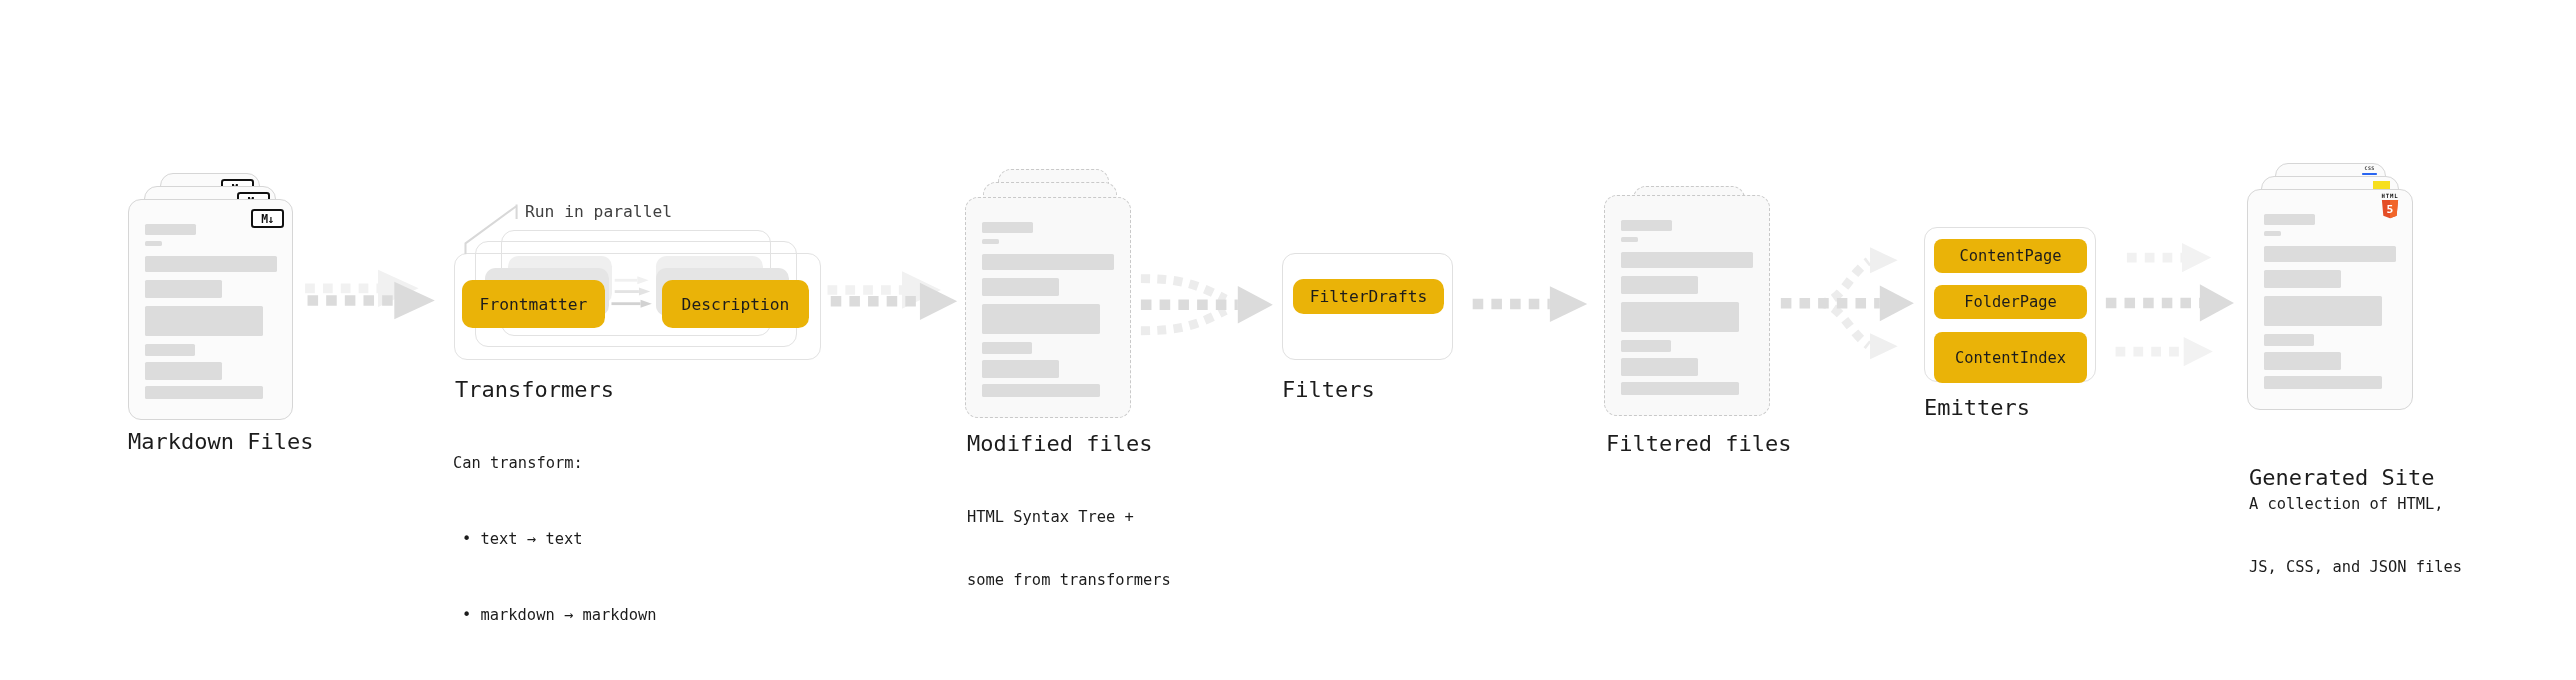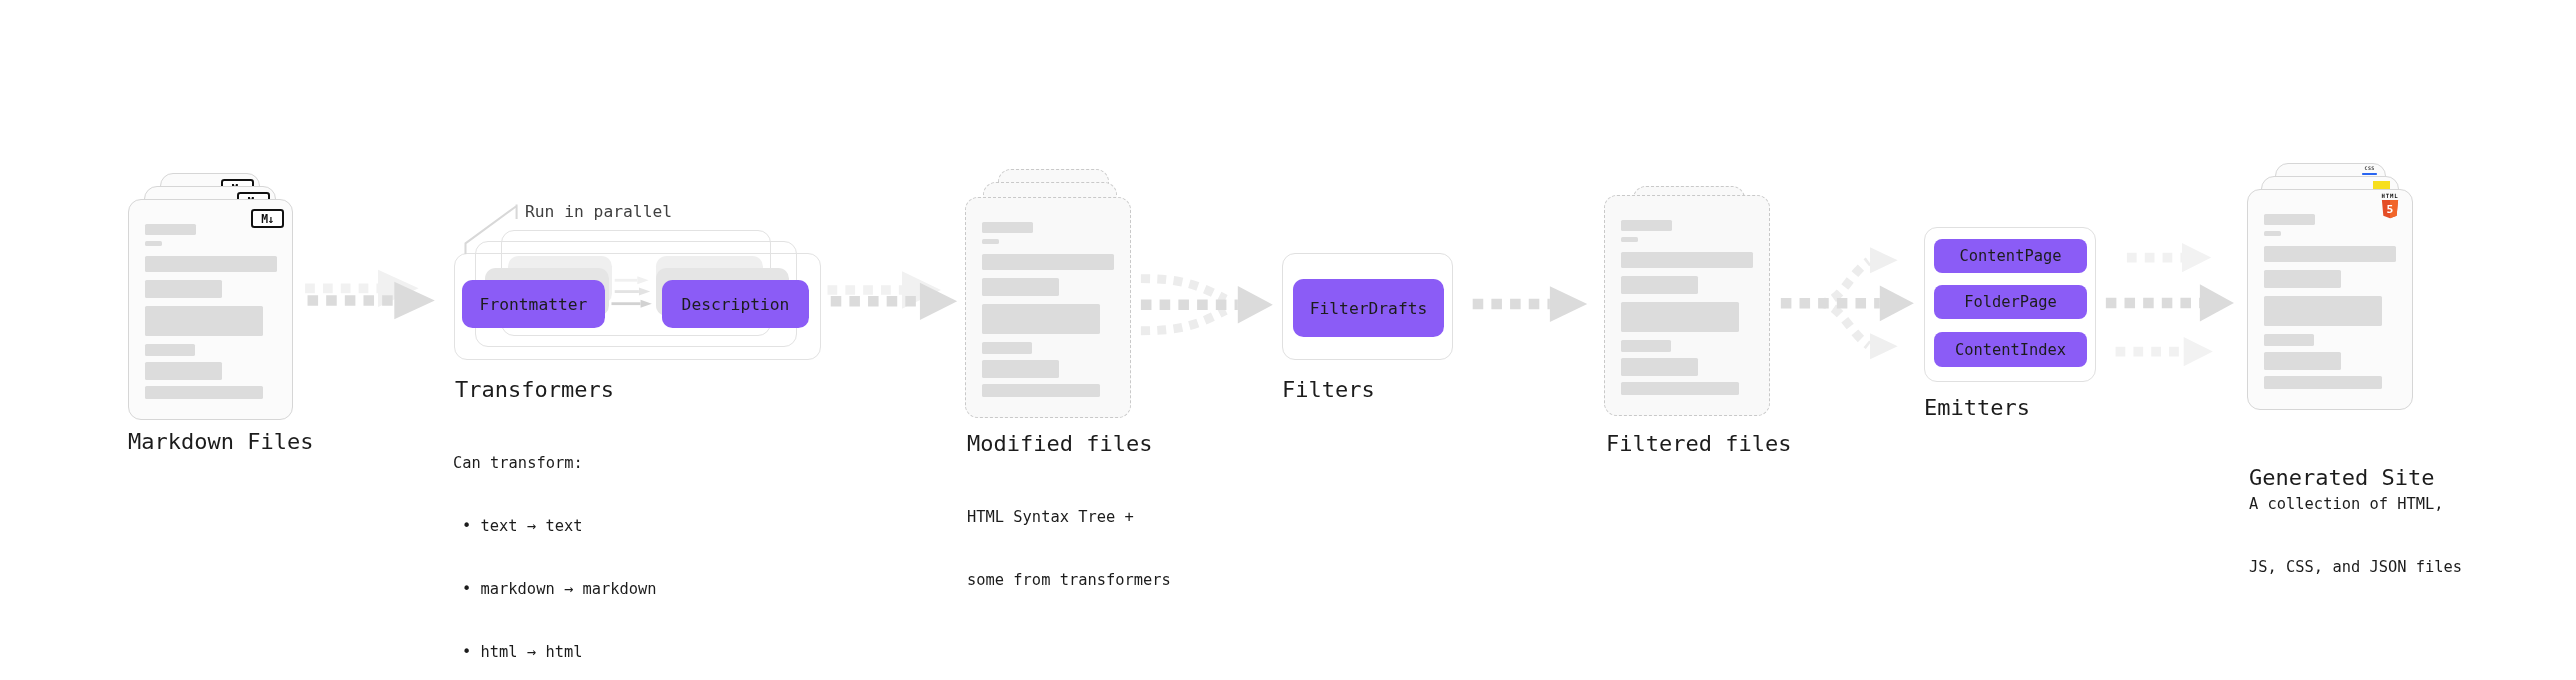--- a/index.html
+++ b/index.html
@@ -26,29 +26,29 @@
   .md-badge.back{top:4.9px;right:4.9px;}
   .html5-badge{position:absolute;top:3.3px;right:9.8px;width:24.4px;text-align:center;}
   .html5-badge .word{font-size:5.7px;font-weight:bold;letter-spacing:0.8px;color:#111;display:block;line-height:6.5px;}
   .js-badge{position:absolute;top:4.1px;right:8.1px;width:17px;height:9px;background:#f7df1e;}
   .css-badge{position:absolute;top:2.4px;right:8.1px;width:14.6px;text-align:center;}
   .css-badge .word{font-size:4.9px;font-weight:bold;letter-spacing:0.4px;color:#333;display:block;line-height:5.7px;}
   .css-badge .bar{display:block;height:2.4px;background:#2965f1;margin-top:0.8px;border-radius:0.8px;}
   
   .tbox{position:absolute;background:transparent;border:1.6px solid #e2e2e2;border-radius:13px;box-sizing:border-box;}
   .wbox{position:absolute;background:#ffffff;border:1.6px solid #e0e0e0;border-radius:13px;box-sizing:border-box;}
-  .gbtn{position:absolute;background:#8b5cf6;border-radius:10.6px;display:flex;align-items:center;
+  .gbtn{position:absolute;background:#eab308;border-radius:10.6px;display:flex;align-items:center;
     justify-content:center;font-size:16.3px;color:#1c1c1c;white-space:pre;}
   .gbtn.sm{font-size:15.4px;border-radius:8.1px;}
   .ghost1{position:absolute;background:#e5e5e5;border-radius:10.6px;}
   .ghost2{position:absolute;background:#efefef;border-radius:10.6px;}
   
   .h{position:absolute;font-size:22px;line-height:24.4px;white-space:pre;color:#1c1c1c;}
   .body{position:absolute;font-size:15.4px;line-height:21px;white-space:pre;color:#1c1c1c;}
-  .body .ind{padding-left:9px;}
+  .body .ind{padding-left:9px;margin-top:13px;}
   .note{position:absolute;font-size:16.3px;color:#404040;white-space:pre;}
   .abs{position:absolute;}
 </style>
 </head>
 <body>
 
 <div id="canvas">
 
   <div>
     <div class="card" style="left:160px;top:173px;width:100px;height:221px;">
@@ -142,21 +142,21 @@
 
   <svg class="abs" style="left:1136px;top:268px;" width="145" height="75" viewBox="0 0 178 92">
     <path d="M6,13 C55,13 75,20 110,38" fill="none" stroke="#ececec" stroke-width="11" stroke-dasharray="11 9"></path>
     <path d="M6,77 C55,77 75,70 110,52" fill="none" stroke="#ececec" stroke-width="11" stroke-dasharray="11 9"></path>
     <line x1="6" y1="45" x2="125" y2="45" stroke="#dbdbdb" stroke-width="13" stroke-dasharray="13 10"></line>
     <polygon points="125,22 168,45 125,68" fill="#dbdbdb"></polygon>
   </svg>
 
   <div>
     <div class="wbox" style="left:1282px;top:253px;width:171px;height:107px;"></div>
-    <div class="gbtn" style="left:1293px;top:279px;width:151px;height:58px;">FilterDrafts</div>
+    <div class="gbtn" style="left:1293px;top:279px;width:151px;height:35px;">FilterDrafts</div>
   </div>
   <div class="h" style="left:1282px;top:378px;">Filters</div>
 
   <svg class="abs" style="left:1467px;top:282px;" width="130" height="49" viewBox="0 0 160 60">
     <line x1="7" y1="27" x2="102" y2="27" stroke="#dbdbdb" stroke-width="13" stroke-dasharray="13 10"></line>
     <polygon points="102,5 148,27 102,49" fill="#dbdbdb"></polygon>
   </svg>
 
   <div>
     <div class="card dashed" style="left:1633px;top:186px;width:112px;height:221px;"></div>
@@ -179,21 +179,21 @@
     <path d="M52,78 C80,78 88,111 114,130" fill="none" stroke="#ececec" stroke-width="11" stroke-dasharray="11 9"></path>
     <polygon points="116,115 150,131 116,147" fill="#efefef"></polygon>
     <line x1="6" y1="78" x2="128" y2="78" stroke="#dcdcdc" stroke-width="13" stroke-dasharray="13 10"></line>
     <polygon points="128,56 170,78 128,100" fill="#dbdbdb"></polygon>
   </svg>
 
   <div>
     <div class="wbox" style="left:1924px;top:227px;width:172px;height:155px;"></div>
     <div class="gbtn sm" style="left:1934px;top:239px;width:153px;height:34px;">ContentPage</div>
     <div class="gbtn sm" style="left:1934px;top:285px;width:153px;height:34px;">FolderPage</div>
-    <div class="gbtn sm" style="left:1934px;top:332px;width:153px;height:35px;">ContentIndex</div>
+    <div class="gbtn sm" style="left:1934px;top:332px;width:153px;height:51px;">ContentIndex</div>
   </div>
   <div class="h" style="left:1924px;top:396px;">Emitters</div>
 
   <svg class="abs" style="left:2101px;top:234px;" width="154" height="146" viewBox="0 0 190 180">
     <line x1="32" y1="29" x2="100" y2="29" stroke="#f1f1f1" stroke-width="12" stroke-dasharray="12 10"></line>
     <polygon points="100,11 136,29 100,47" fill="#f2f2f2"></polygon>
     <line x1="6" y1="85" x2="122" y2="85" stroke="#dbdbdb" stroke-width="13" stroke-dasharray="13 10"></line>
     <polygon points="122,62 164,85 122,108" fill="#dbdbdb"></polygon>
     <line x1="18" y1="145" x2="102" y2="145" stroke="#f1f1f1" stroke-width="12" stroke-dasharray="12 10"></line>
     <polygon points="102,127 138,145 102,163" fill="#f2f2f2"></polygon>

